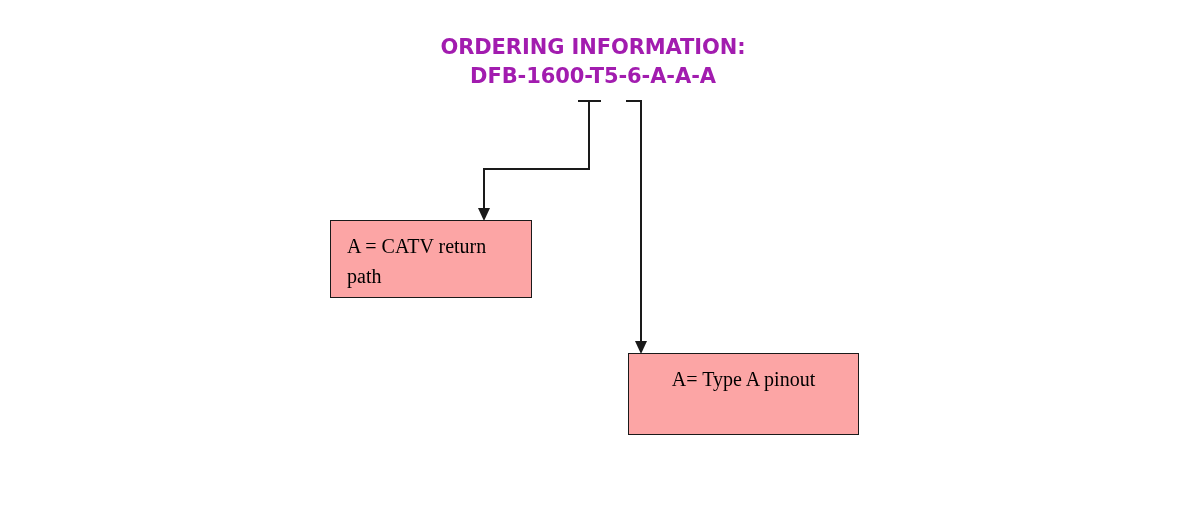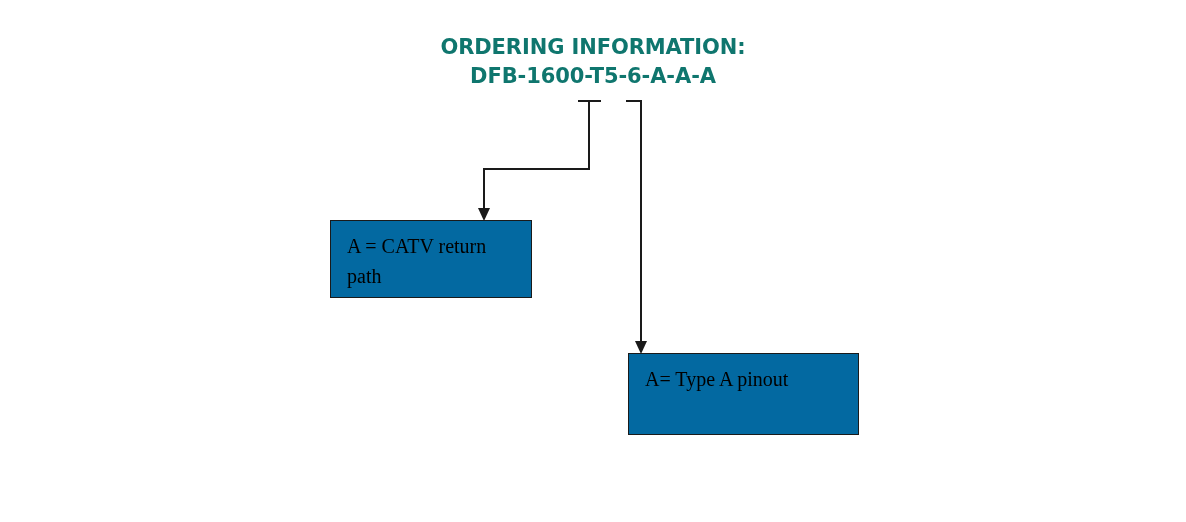--- a/index.html
+++ b/index.html
@@ -25,21 +25,21 @@
     top: 33px;
     width: 1186px;
     text-align: center;
     pointer-events: none;
   }
   .heading-line {
     font-family: "DejaVu Sans", "Liberation Sans", sans-serif;
     font-weight: bold;
     font-size: 21px;
     line-height: 29px;
-    color: #0f766e;
+    color: #a21caf;
     letter-spacing: -0.1px;
     white-space: nowrap;
   }
   .heading-line.title { }
   .heading-line.partno { }
 
   
   .vline {
     position: absolute;
     background: #1a1a1a;
@@ -57,21 +57,21 @@
     border-left: 6px solid transparent;
     border-right: 6px solid transparent;
     border-top: 13px solid #1a1a1a;
   }
 
   
   .callout-box {
     position: absolute;
     box-sizing: border-box;
     border: 1.6px solid #1a1a1a;
-    background: #0369a1;
+    background: #fca5a5;
     padding: 10px 16px 8px 16px;
   }
   .callout-text {
     font-family: "Liberation Serif", "DejaVu Serif", serif;
     font-size: 20px;
     line-height: 30px;
     color: #000000;
     white-space: pre-wrap;
   }
 
@@ -79,20 +79,21 @@
     left: 330px;
     top: 220px;
     width: 202px;
     height: 78px;
   }
   #box-pinout {
     left: 628px;
     top: 353px;
     width: 231px;
     height: 82px;
+    text-align: center;
   }
 </style>
 </head>
 <body>
 
 <div id="canvas">
 
   <div class="heading-block">
     <div class="heading-line title">ORDERING INFORMATION:</div>
     <div class="heading-line partno">DFB-1600-T5-6-A-A-A</div>

